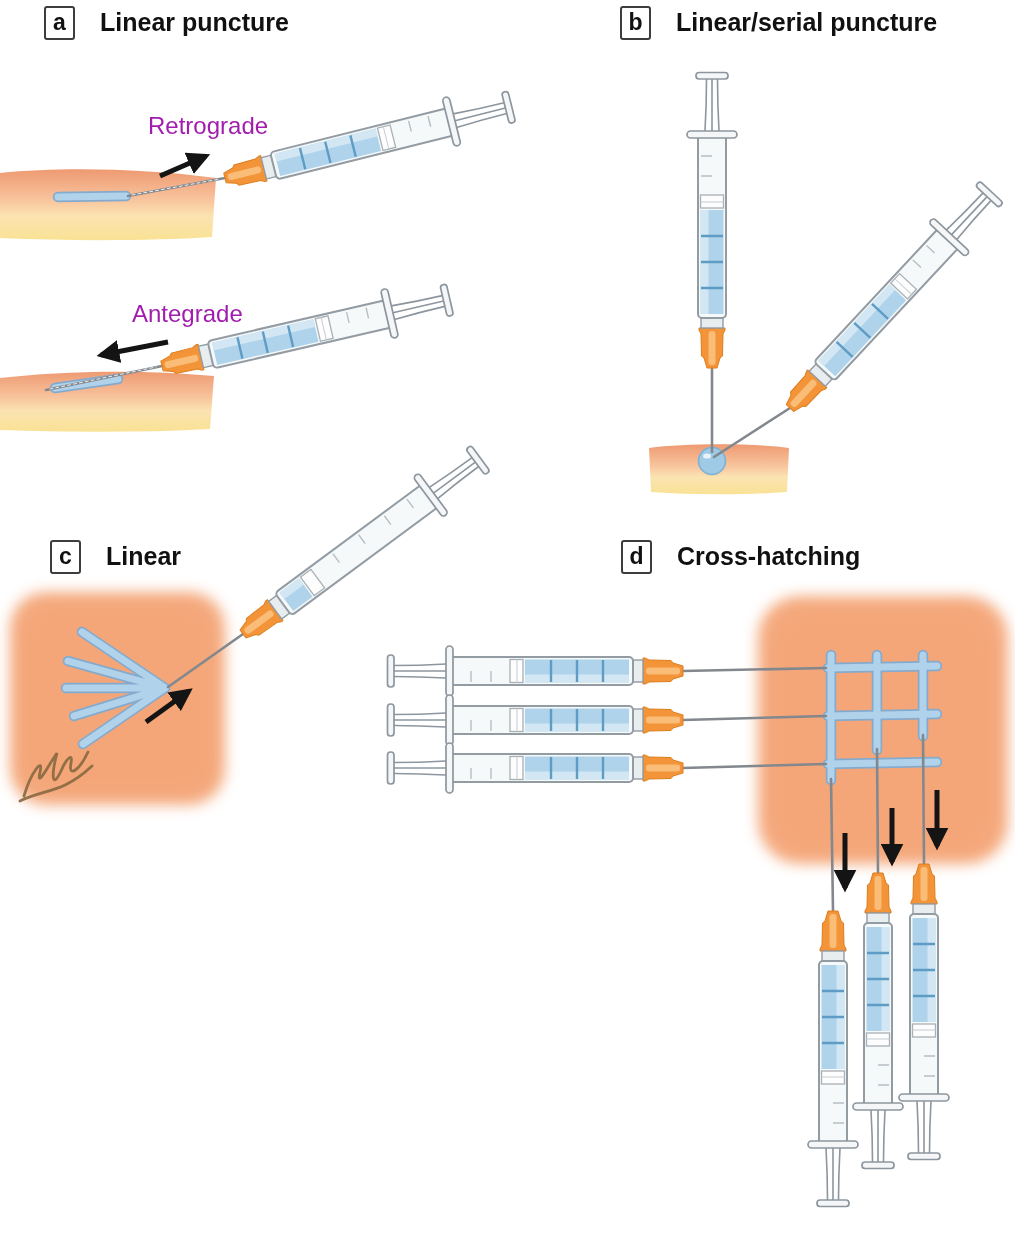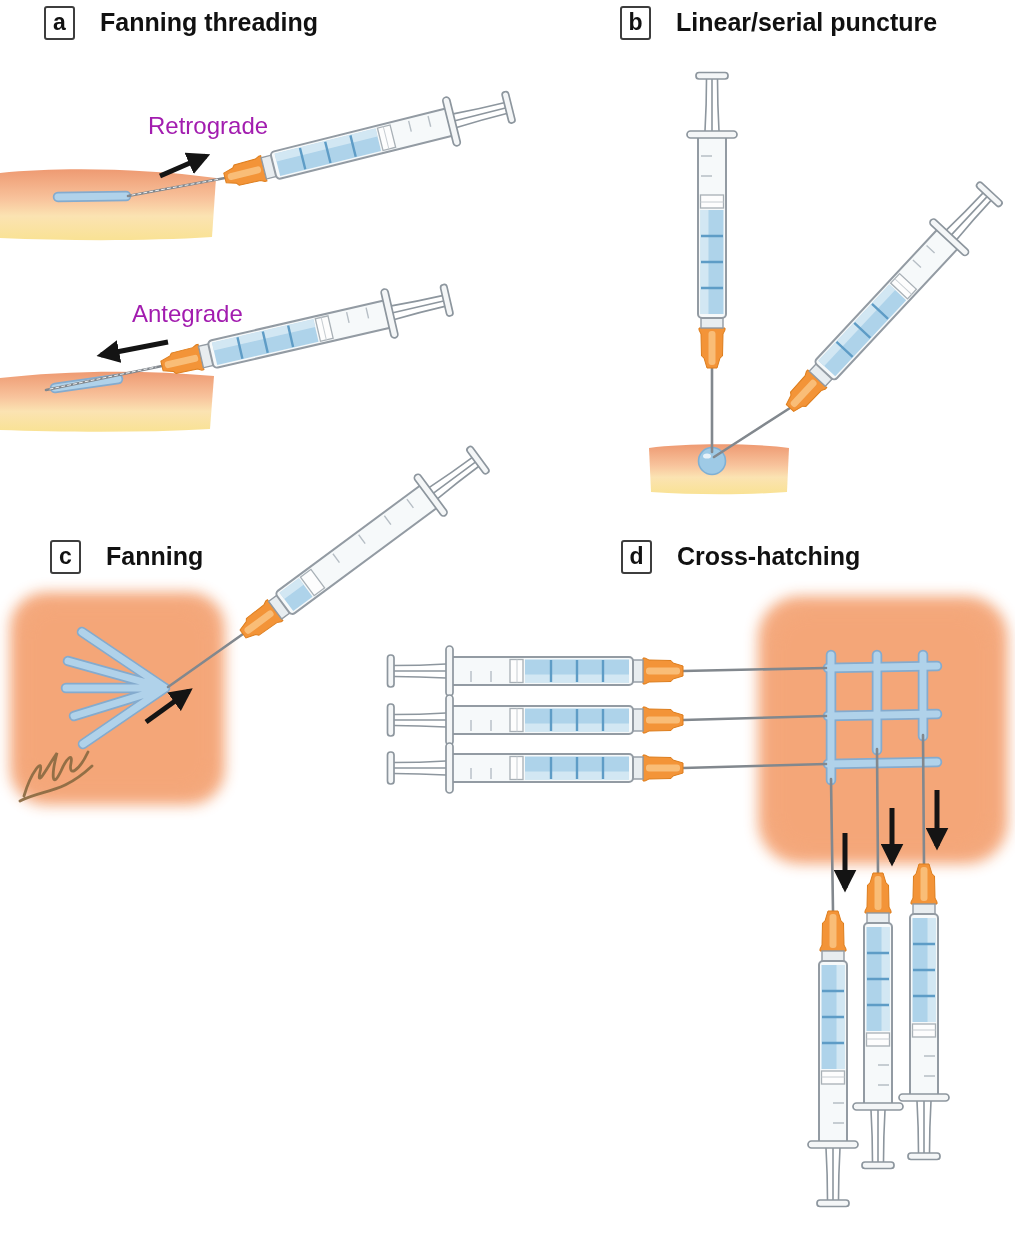--- a/index.html
+++ b/index.html
@@ -145,26 +145,26 @@
       <path class="arrow" d="M892,808 L892,862" marker-end="url(#ah)"></path>
       <path class="arrow" d="M937,790 L937,846" marker-end="url(#ah)"></path>
 
       <use href="#syr-full" transform="translate(924,864) rotate(90)"></use>
       <use href="#syr-full" transform="translate(878,873) rotate(90)"></use>
       <use href="#syr-full" transform="translate(833,911) rotate(90)"></use>
     </g>
   </svg>
 
   <div class="letter-box" style="left:44px;top:6px">a</div>
-  <div class="panel-title" style="left:100px;top:8px">Fanning threading</div>
+  <div class="panel-title" style="left:100px;top:8px">Linear puncture</div>
 
   <div class="letter-box" style="left:620px;top:6px">b</div>
   <div class="panel-title" style="left:676px;top:8px">Linear/serial puncture</div>
 
   <div class="letter-box" style="left:50px;top:540px">c</div>
-  <div class="panel-title" style="left:106px;top:542px">Fanning</div>
+  <div class="panel-title" style="left:106px;top:542px">Linear</div>
 
   <div class="letter-box" style="left:621px;top:540px">d</div>
   <div class="panel-title" style="left:677px;top:542px">Cross-hatching</div>
 
   <div class="dir-label" style="left:148px;top:112px">Retrograde</div>
   <div class="dir-label" style="left:132px;top:300px">Antegrade</div>
 </div>
 
 </body></html>

